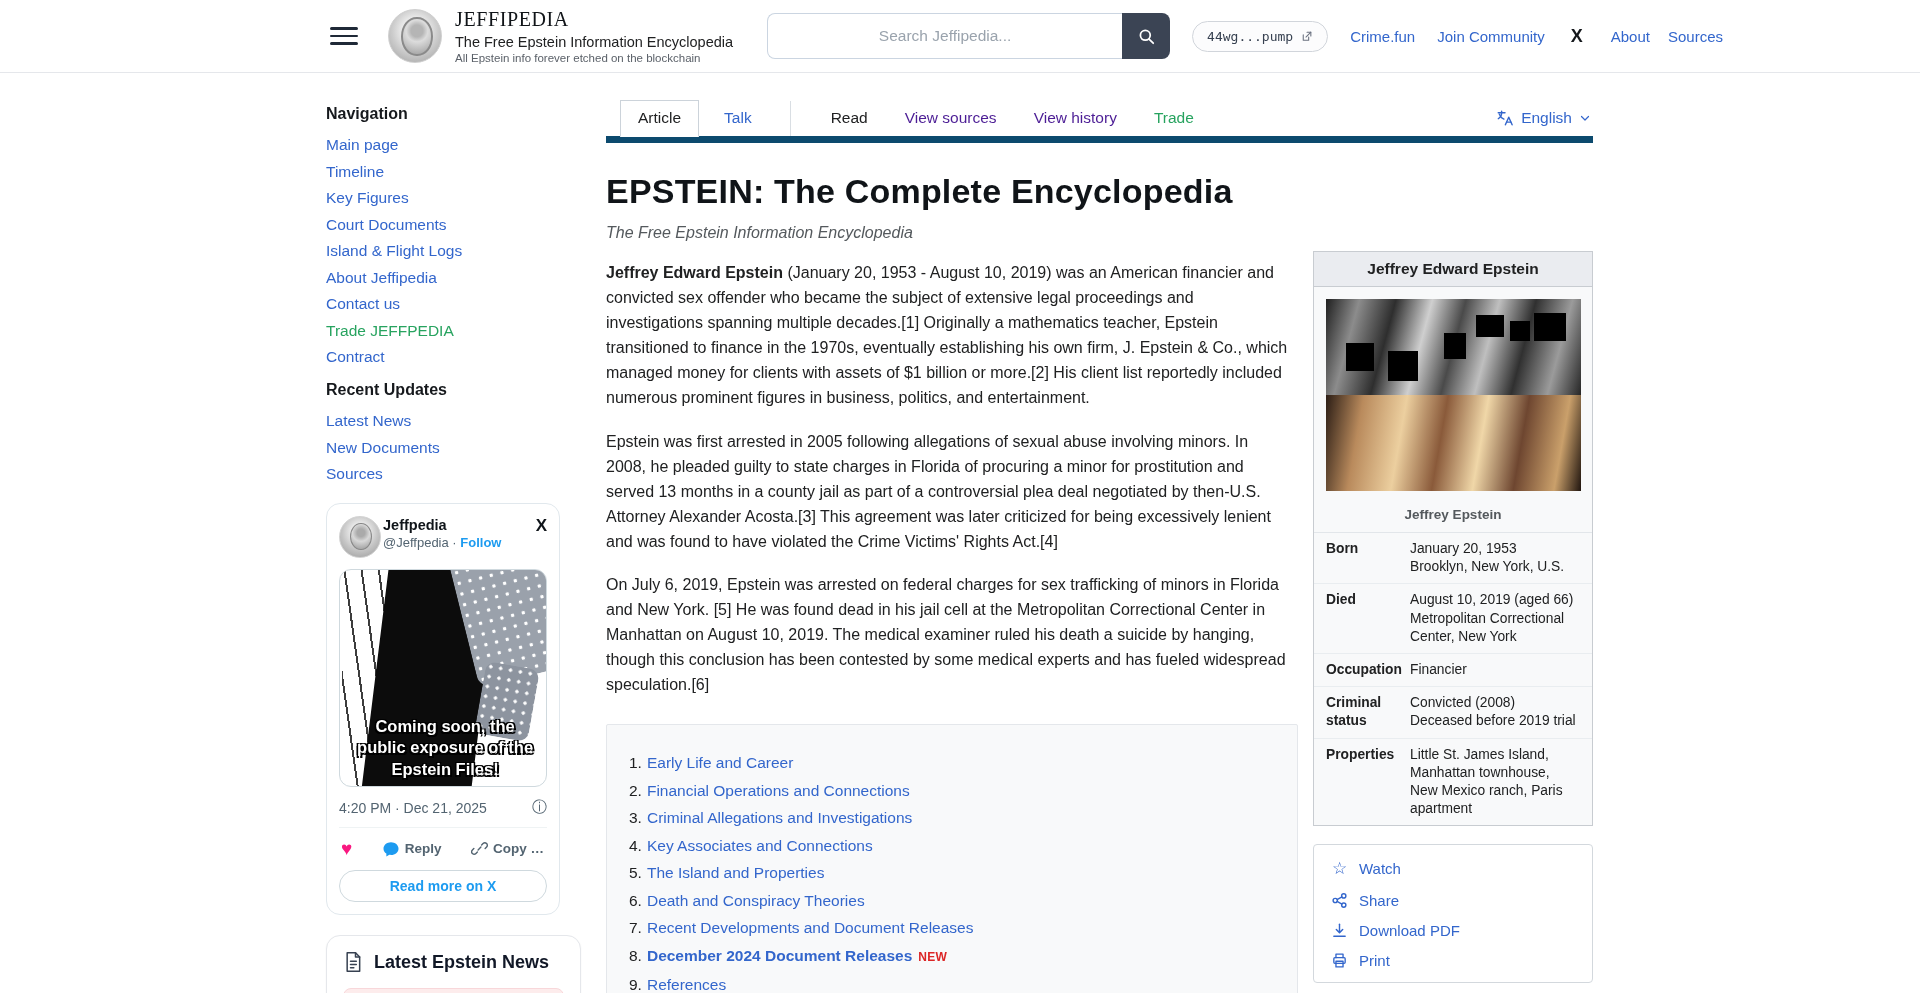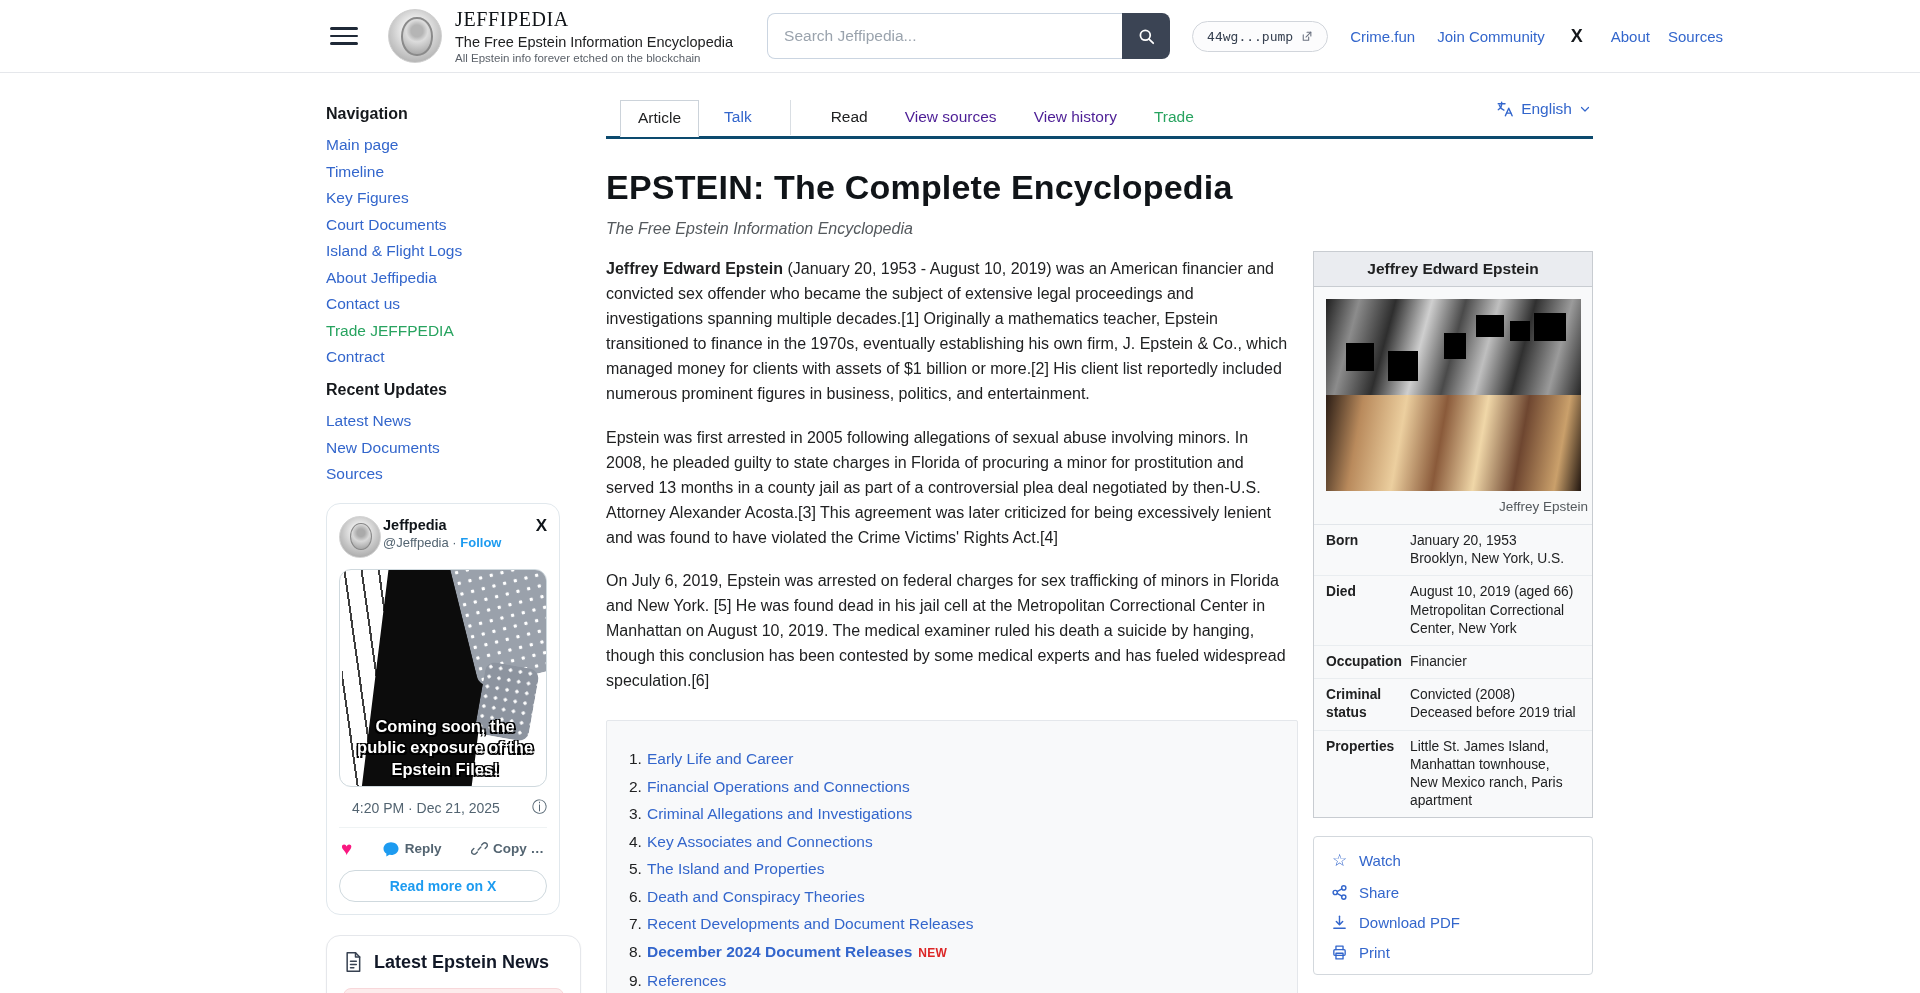--- a/index.html
+++ b/index.html
@@ -18,21 +18,21 @@
     background:radial-gradient(circle at 50% 40%, #efefef 0 28%, #cdcdcd 55%, #9d9d9d 100%); }
   .logo::after { content:""; position:absolute; left:24%; top:14%; width:52%; height:66%;
     border-radius:50%; border:2px solid #8a8a8a;
     background:radial-gradient(circle at 50% 34%, #b5b5b5 0 22%, #dcdcdc 40%, #a0a0a0 95%); }
   .titleblock { margin-left:13px; }
   .site-title { font-family:"Liberation Serif", serif; font-size:20px; letter-spacing:.6px; color:#101418; }
   .site-sub   { font-size:14.5px; color:#202122; margin-top:3px; }
   .site-tag   { font-size:11.5px; color:#5b6169; margin-top:2px; }
   .searchwrap { display:flex; margin-left:34px; height:46px; width:403px; }
   .searchwrap input { flex:1; border:1px solid #cbd5e1; border-right:none; border-radius:8px 0 0 8px;
-    padding:16px 16px; font-size:15.5px; color:#111; outline:none; font-family:inherit; }
+    padding:16px 16px; font-size:15.5px; color:#111; outline:none; font-family:inherit;text-align:center; }
   .searchwrap input::placeholder { color:#9aa3ad; }
   .search-btn { width:48px; border:none; background:#3b4454; border-radius:0 8px 8px 0;
     display:flex; align-items:center; justify-content:center; cursor:pointer; }
   .pill { margin-left:22px; display:flex; align-items:center; gap:7px; padding:7px 14px;
     border:1px solid #d1d5db; border-radius:9999px; background:#fcfcfd;
     font-family:"DejaVu Sans Mono", monospace; font-size:13px; color:#374151; cursor:pointer; }
   .hlink { font-size:15px; color:#3366cc; }
   .hlink.pump { margin-left:22px; } .hlink.join { margin-left:22px; }
   .x-logo { margin-left:26px; font-weight:700; font-size:18px; color:#15181c; cursor:pointer; }
   .hlink.about { margin-left:28px; } .hlink.sources { margin-left:18px; }
@@ -69,39 +69,39 @@
   .ti-dots { position:absolute; right:-7%; top:-12%; width:48%; height:62%; transform:rotate(-14deg);
     border-radius:12px; background-color:#9aa1ab;
     background-image:radial-gradient(#fff 1.5px, transparent 2.1px); background-size:11px 11px; }
   .ti-dots2 { position:absolute; right:6%; top:44%; width:26%; height:34%; transform:rotate(10deg);
     border-radius:10px; background-color:#8d949f;
     background-image:radial-gradient(#fff 1.4px, transparent 2px); background-size:10px 10px; }
   .ti-caption { position:absolute; left:5%; right:3%; bottom:5px; text-align:center; color:#fff;
     font-weight:700; font-size:16.5px; line-height:1.32;
     text-shadow:-1.5px -1.5px 0 #000, 1.5px -1.5px 0 #000, -1.5px 1.5px 0 #000, 2px 2px 0 #000; }
   .tw-time { margin-top:11px; display:flex; align-items:center; font-size:14px; color:#536471; }
-  .tw-time .t { flex:1;margin-left:13px; }
+  .tw-time .t { flex:1; }
   .tw-info { font-size:15px; color:#536471; cursor:pointer; font-style:normal; }
   .tw-divider { border-top:1px solid #eff3f4; margin-top:10px; }
   .tw-actions { display:flex; align-items:center; justify-content:space-between; margin-top:11px;
     padding:0 2px; font-size:13.5px; font-weight:700; color:#536471; }
   .tw-act { display:flex; align-items:center; gap:5px; cursor:pointer; min-width:0; }
   .tw-heart { color:#f91880; font-size:19px; line-height:1; }
   .tw-copy-label { overflow:hidden; text-overflow:ellipsis; white-space:nowrap; max-width:52px; }
   .tw-readmore { margin-top:12px; border:1px solid #cfd9de; border-radius:9999px; background:#fff;
     text-align:center; padding:7px 0; color:#1d9bf0; font-weight:700; font-size:14px; cursor:pointer; }
 
   .news-card { margin-top:20px; width:255px; background:#fff; border:1px solid #e5e7eb;
     border-radius:14px; padding:15px 16px; box-shadow:0 1px 2px rgba(16,24,40,.06); }
   .news-title { display:flex; align-items:center; gap:11px; font-size:18px; font-weight:700; color:#111827; }
   .news-breaking { margin-top:15px; background:#fdecec; border:1px solid #f8d7da; border-radius:8px;
     padding:10px 12px 24px; color:#b02a37; font-size:13px; font-weight:700; white-space:nowrap; overflow:hidden; }
 
   
-  .tabbar { display:flex; align-items:flex-start; border-bottom:3px solid #0c4a6e; margin-top:27px; }
+  .tabbar { display:flex; align-items:center; border-bottom:7px solid #0c4a6e; margin-top:27px; }
   .tab-article { margin-left:14px; padding:8px 17px 9px; background:#fff; border:1px solid #ccd3da;
     border-bottom-color:#fff; margin-bottom:-1px; font-size:15.5px; color:#202122; cursor:pointer; }
   .tab-talk { padding:8px 14px; margin-left:11px; font-size:15.5px; color:#3366cc; cursor:pointer; }
   .views { display:flex; align-items:center; gap:37px; margin-left:24px; padding:8px 0 9px 40px;
     border-left:1px solid #d9dee3; font-size:15.5px; }
   .view-read { color:#202122; cursor:pointer; }
   .view-link { color:#4c1d95; cursor:pointer; }
   .view-trade { color:#27a35f; cursor:pointer; }
   .lang { margin-left:auto; display:flex; align-items:center; gap:7px; color:#3366cc;
     font-size:15.5px; cursor:pointer; padding-right:2px; }
@@ -133,21 +133,21 @@
     background:linear-gradient(105deg,#1f1f1f 0%,#8c8c8c 12%,#2e2e2e 25%,#cfcfcf 38%,#4a4a4a 50%,#bfbfbf 62%,#303030 75%,#9b9b9b 88%,#262626 100%); }
   .rd { position:absolute; background:#000; }
   .rd1 { left:20px; top:44px; width:28px; height:28px; }
   .rd2 { left:62px; top:52px; width:30px; height:30px; }
   .rd3 { left:118px; top:34px; width:22px; height:26px; }
   .rd4 { left:150px; top:16px; width:28px; height:22px; }
   .rd5 { left:184px; top:22px; width:20px; height:20px; }
   .rd6 { left:208px; top:14px; width:32px; height:28px; }
   .ph-bottom { position:absolute; left:0; right:0; bottom:0; height:50%;
     background:linear-gradient(100deg,#2b1d15 0%,#b98a5c 14%,#eccf9f 30%,#8a5a3a 45%,#f0d7a8 60%,#6e4630 75%,#caa06b 90%,#20150f 100%); }
-  .ib-caption { text-align:right; color:#54595d; font-size:13.5px; padding:8px 4px 10px; }
+  .ib-caption { text-align:center; color:#54595d; font-size:13.5px; padding:16px 4px 10px;font-weight:bold; }
   .ib-table { border-top:1px solid #e2e6ea; }
   .ib-row { display:flex; padding:7px 12px; border-top:1px solid #e9edf0; }
   .ib-row:first-child { border-top:none; }
   .ib-label { width:84px; flex:none; font-weight:700; font-size:13.8px; line-height:1.32;
     padding-right:6px; color:#202122; }
   .ib-value { font-size:13.8px; line-height:1.32; color:#202122; white-space:pre-line; }
 
   .actionsbox { margin-top:18px; border:1px solid #d3d8dd; border-radius:4px; background:#fff;
     padding:13px 16px; display:flex; flex-direction:column; gap:13px; }
   .action { display:flex; align-items:center; gap:10px; color:#3366cc; font-size:15px; cursor:pointer; }

